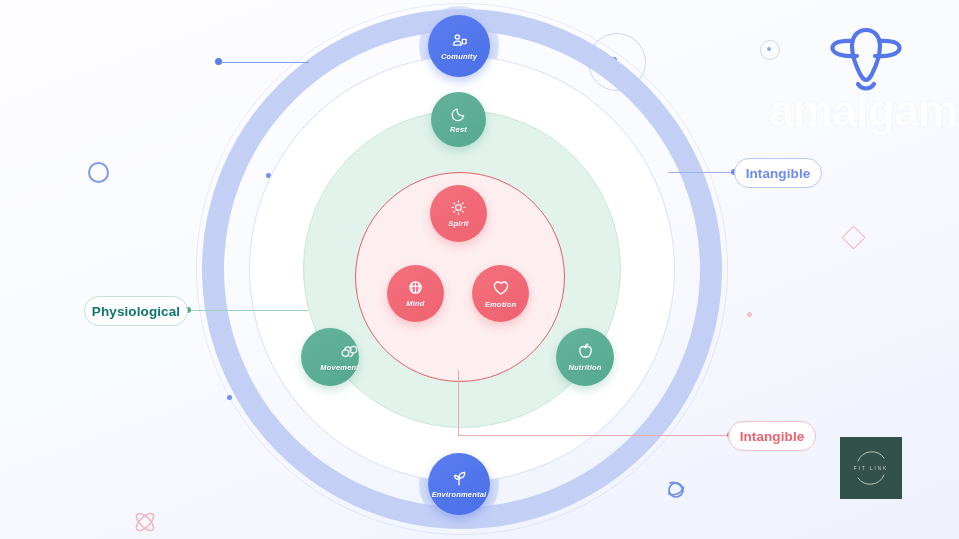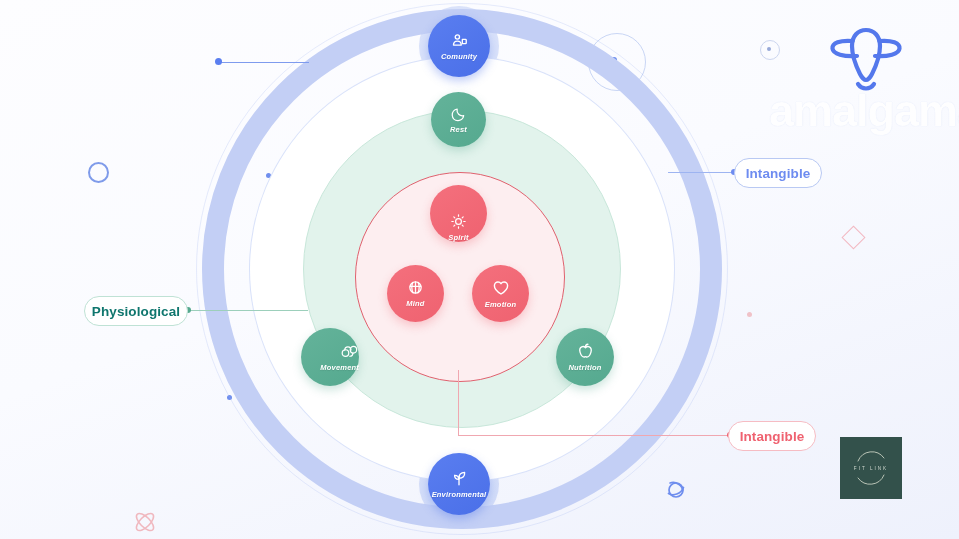--- a/index.html
+++ b/index.html
@@ -51,21 +51,21 @@
   }
   .n-blue{background:linear-gradient(145deg,#5a7ef0,#4a6fe8);box-shadow:0 4px 10px rgba(74,111,232,.35);}
   .n-blue .halo{background:rgba(140,165,240,.30);}
   .n-green{background:linear-gradient(145deg,#64b39a,#55a98f);box-shadow:0 4px 10px rgba(85,169,143,.30);}
   .n-green .halo{background:rgba(150,214,193,.30);}
   .n-red{background:linear-gradient(145deg,#f4707d,#ef6270);box-shadow:0 4px 10px rgba(239,98,112,.30);}
   .n-red .halo{background:rgba(250,190,197,.45);}
 
   #node-community{left:428px;top:15px;width:62px;height:62px;}
   #node-rest{left:431px;top:92px;width:55px;height:55px;}
-  #node-spirit{left:430px;top:185px;width:57px;height:57px;justify-content:flex-end;}
+  #node-spirit{left:430px;top:185px;width:57px;height:57px;}
   #node-mind{left:387px;top:265px;width:57px;height:57px;}
   #node-emotion{left:472px;top:265px;width:57px;height:57px;}
   #node-movement{left:301px;top:328px;width:58px;height:58px;align-items:flex-end;}
   #node-nutrition{left:556px;top:328px;width:58px;height:58px;}
   #node-environmental{left:428px;top:453px;width:62px;height:62px;}
 
   
   .pill{
     position:absolute;display:flex;align-items:center;justify-content:center;
     border-radius:999px;box-sizing:border-box;white-space:nowrap;

